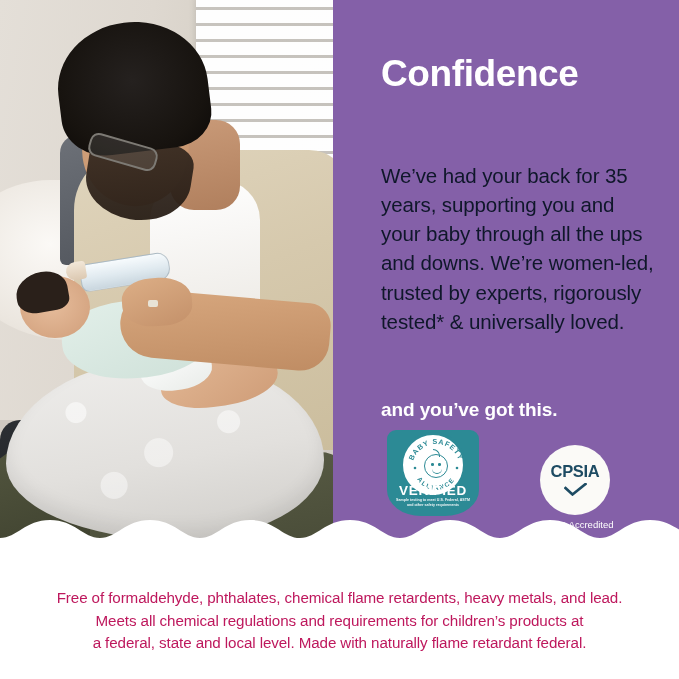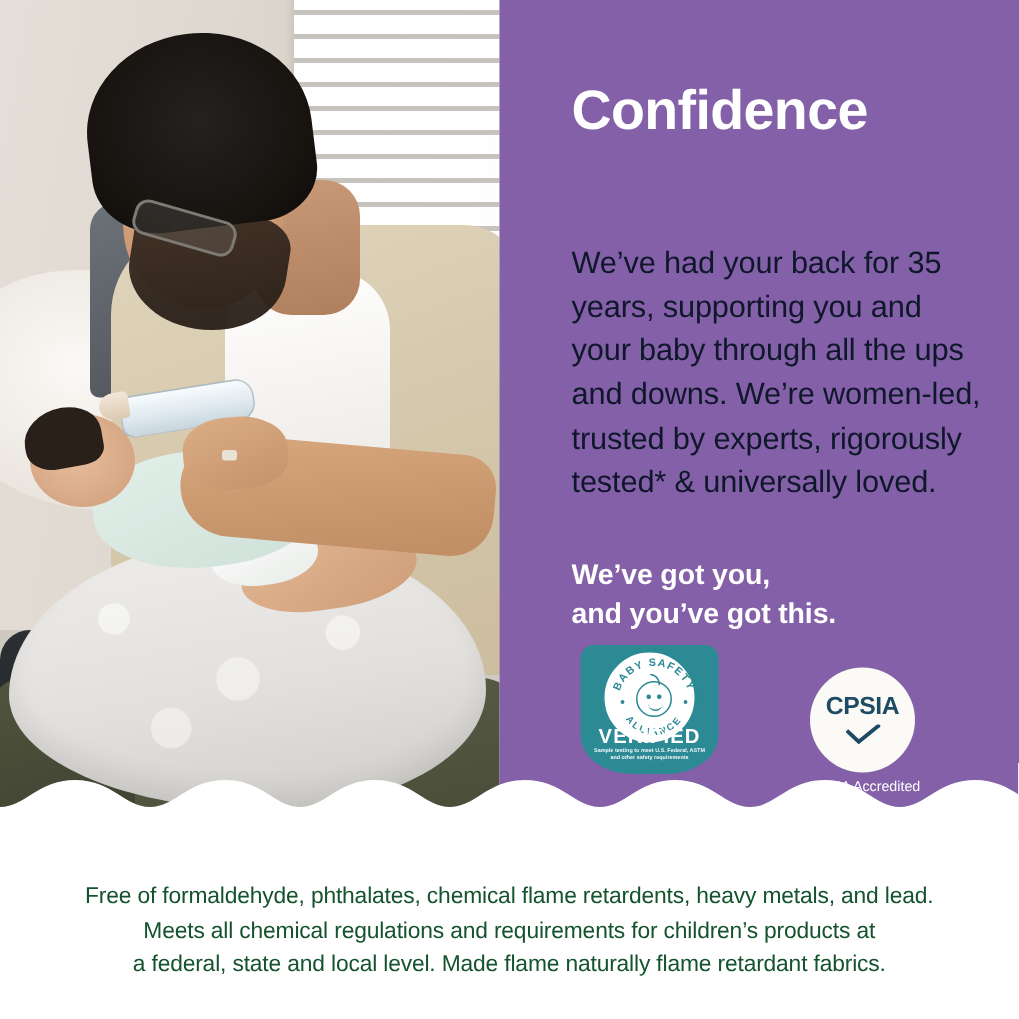--- a/index.html
+++ b/index.html
@@ -297,21 +297,21 @@
   
   .wave{
     position:absolute;left:0;top:520px;width:679px;height:56px;
     display:block;
   }
 
   
   .disclaimer{
     position:absolute;left:40px;top:572px;width:599px;
     text-align:center;
-    color:#14532d;
+    color:#be185d;
     font-size:15.2px;line-height:1.49;
     letter-spacing:-.1px;
   }
   .disclaimer .l3{display:block;}
   .footnote{
     position:absolute;left:40px;top:640px;width:599px;
     text-align:center;
     color:#1a1a1a;
     font-size:15.2px;line-height:1.49;
     letter-spacing:-.1px;
@@ -353,21 +353,21 @@
       <div class="ph-hand"></div>
       <div class="ph-ring"></div>
     </div>
 
     <div class="panel">
 
       <h1 class="headline"><span>Confidence</span><br></h1>
 
       <p class="body-copy">We’ve had your back for 35 years, supporting you and your baby through all the ups and downs. We’re women-led, trusted by experts, rigorously tested* &amp; universally loved.</p>
 
-      <p class="tagline"><span>We’ve got you,</span><br><span>and you’ve got this.</span></p>
+      <p class="tagline"><br><span>and you’ve got this.</span></p>
 
       <div class="badges">
 
         <div class="badge-bsa">
           <div class="bsa-shield"></div>
           <div class="bsa-disc">
             <svg class="bsa-arc-top" viewBox="0 0 66 66">
               <defs>
                 <path id="arcTop" d="M 9,33 A 24,24 0 0 1 57,33"></path>
                 <path id="arcBot" d="M 11,33 A 22,22 0 0 0 55,33"></path>
@@ -415,17 +415,17 @@
                C 517,18 525,0 550,0 C 575,0 583,18 600,18
                C 617,18 625,0 650,0 C 675,0 683,18 700,18
                L 700,56 L 0,56 Z" fill="#ffffff"></path>
     </svg>
 
   </div>
 
   <p class="disclaimer">
     <span>Free of formaldehyde, phthalates, chemical flame retardents, heavy metals, and</span>
     <span>lead. Meets all chemical regulations and requirements for children’s products at</span>
-    <span class="l3">a federal, state and local level. Made flame naturally flame retardant fabrics.</span>
+    <span class="l3">a federal, state and local level. Made with naturally flame retardant federal.</span>
   </p>
 
 
 </div>
 
 </body></html>

